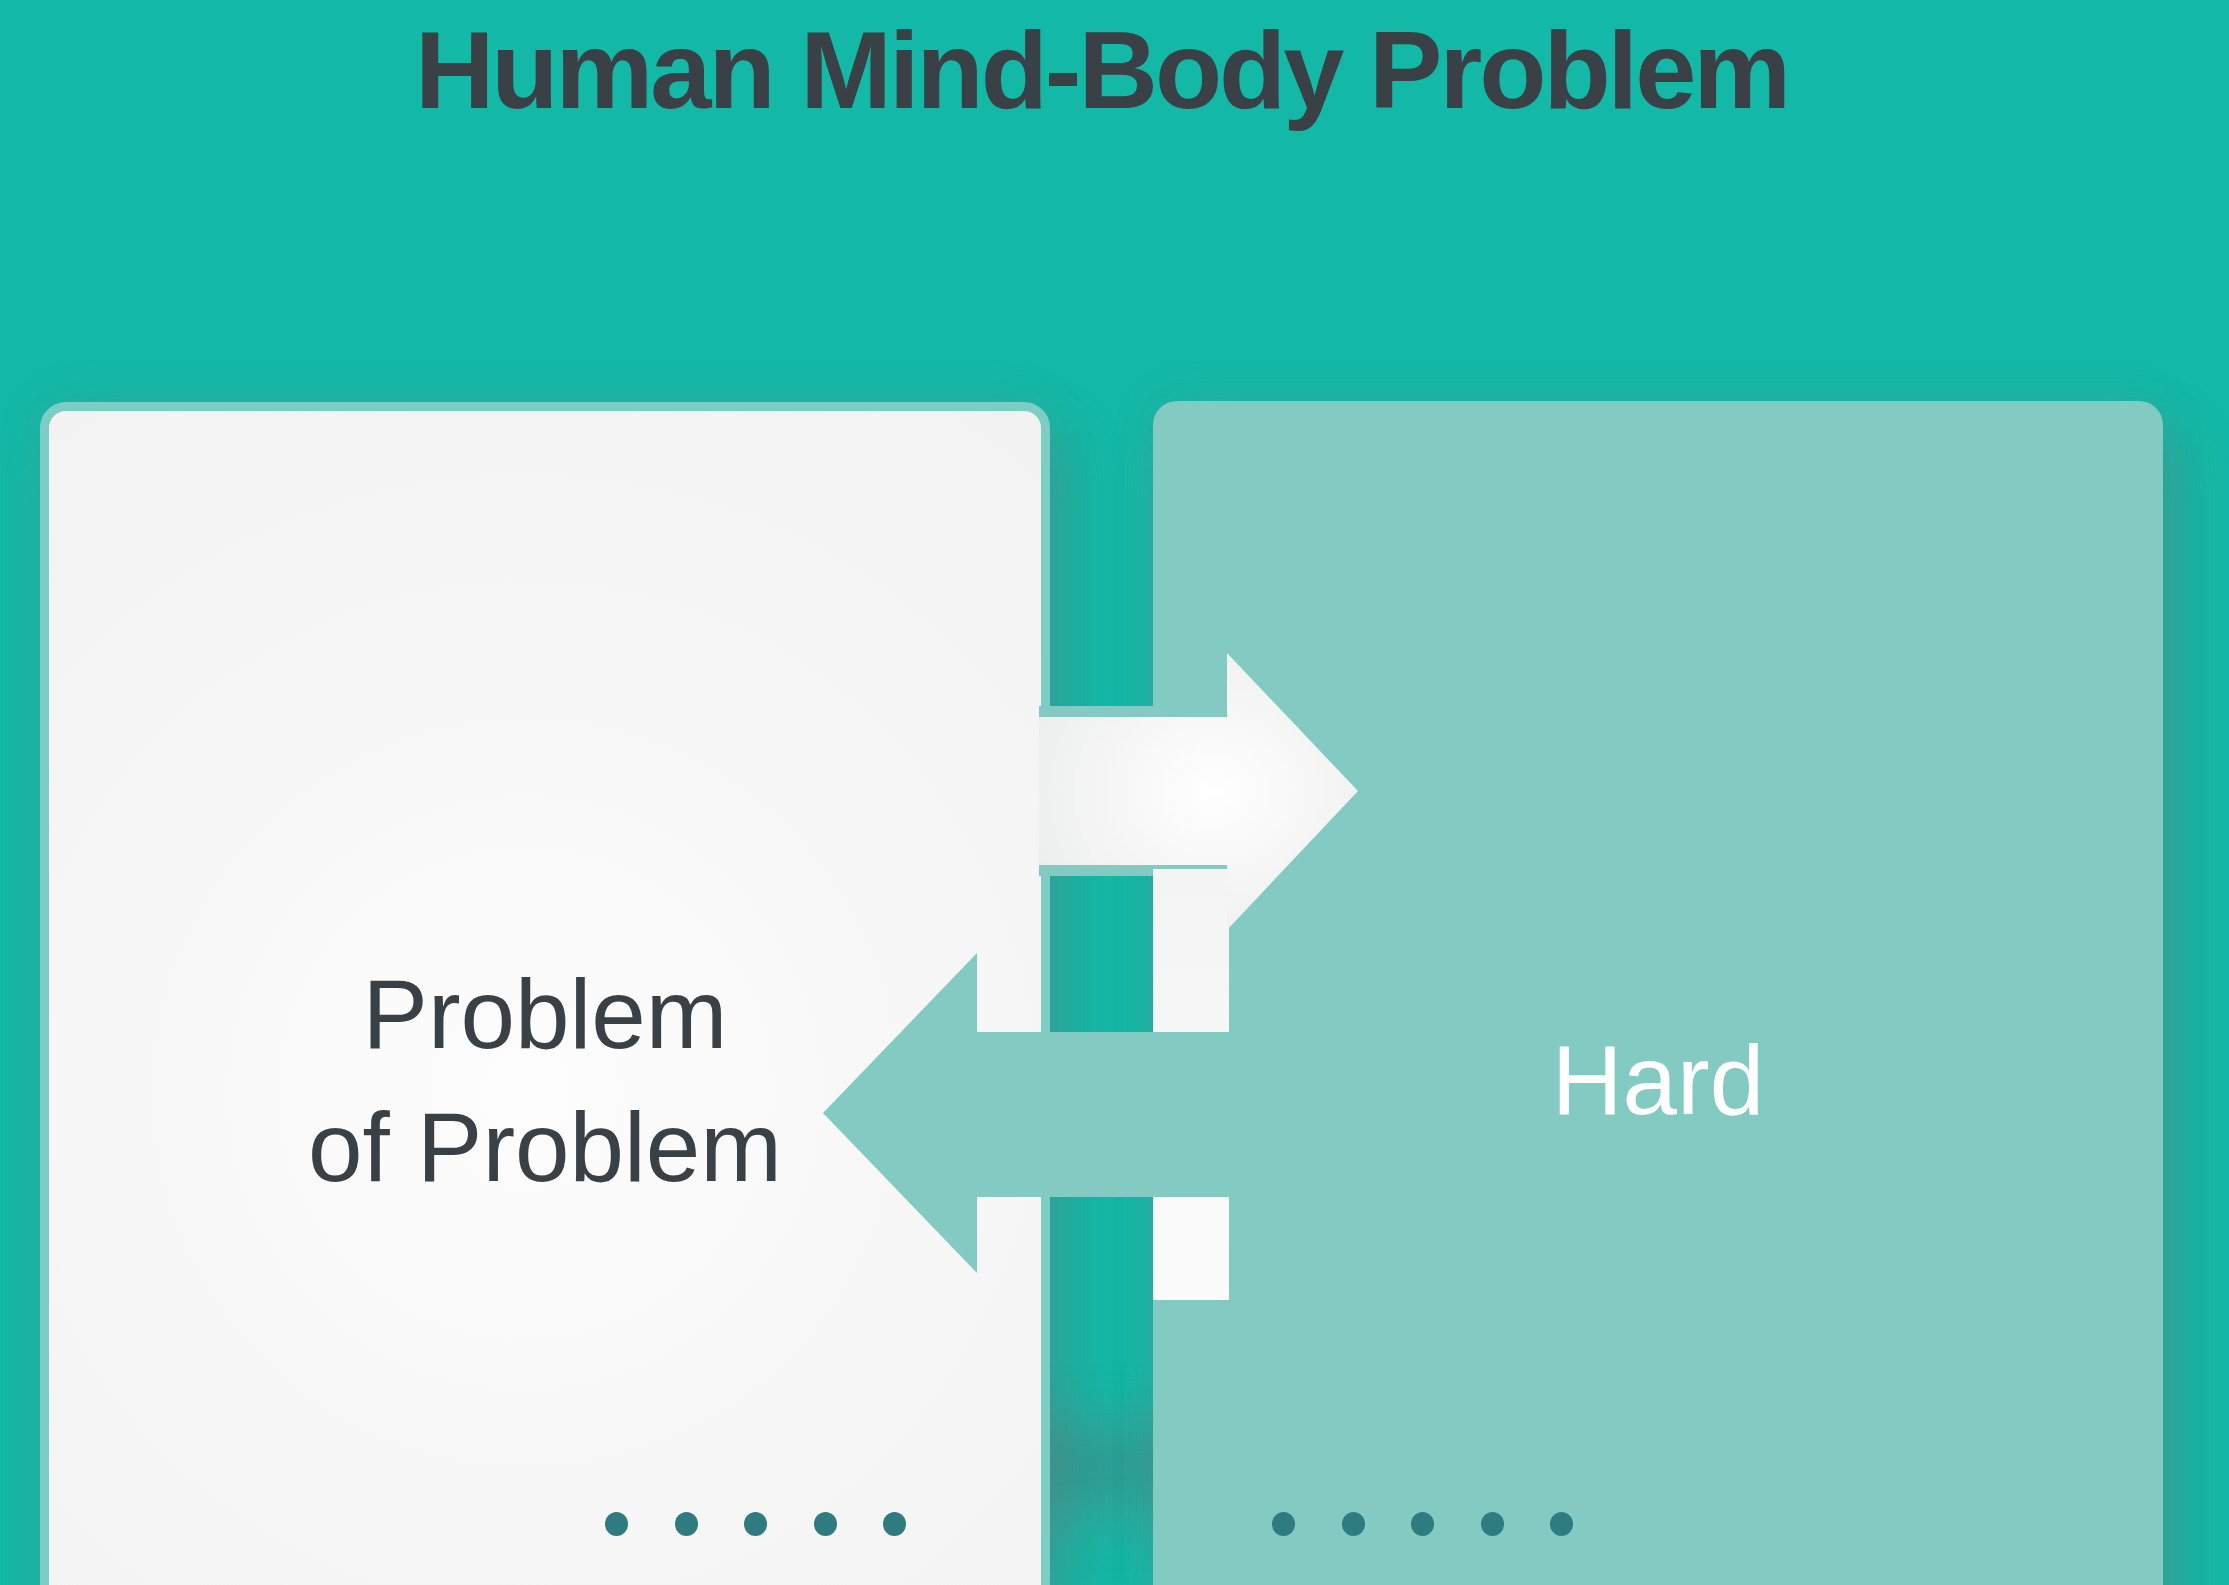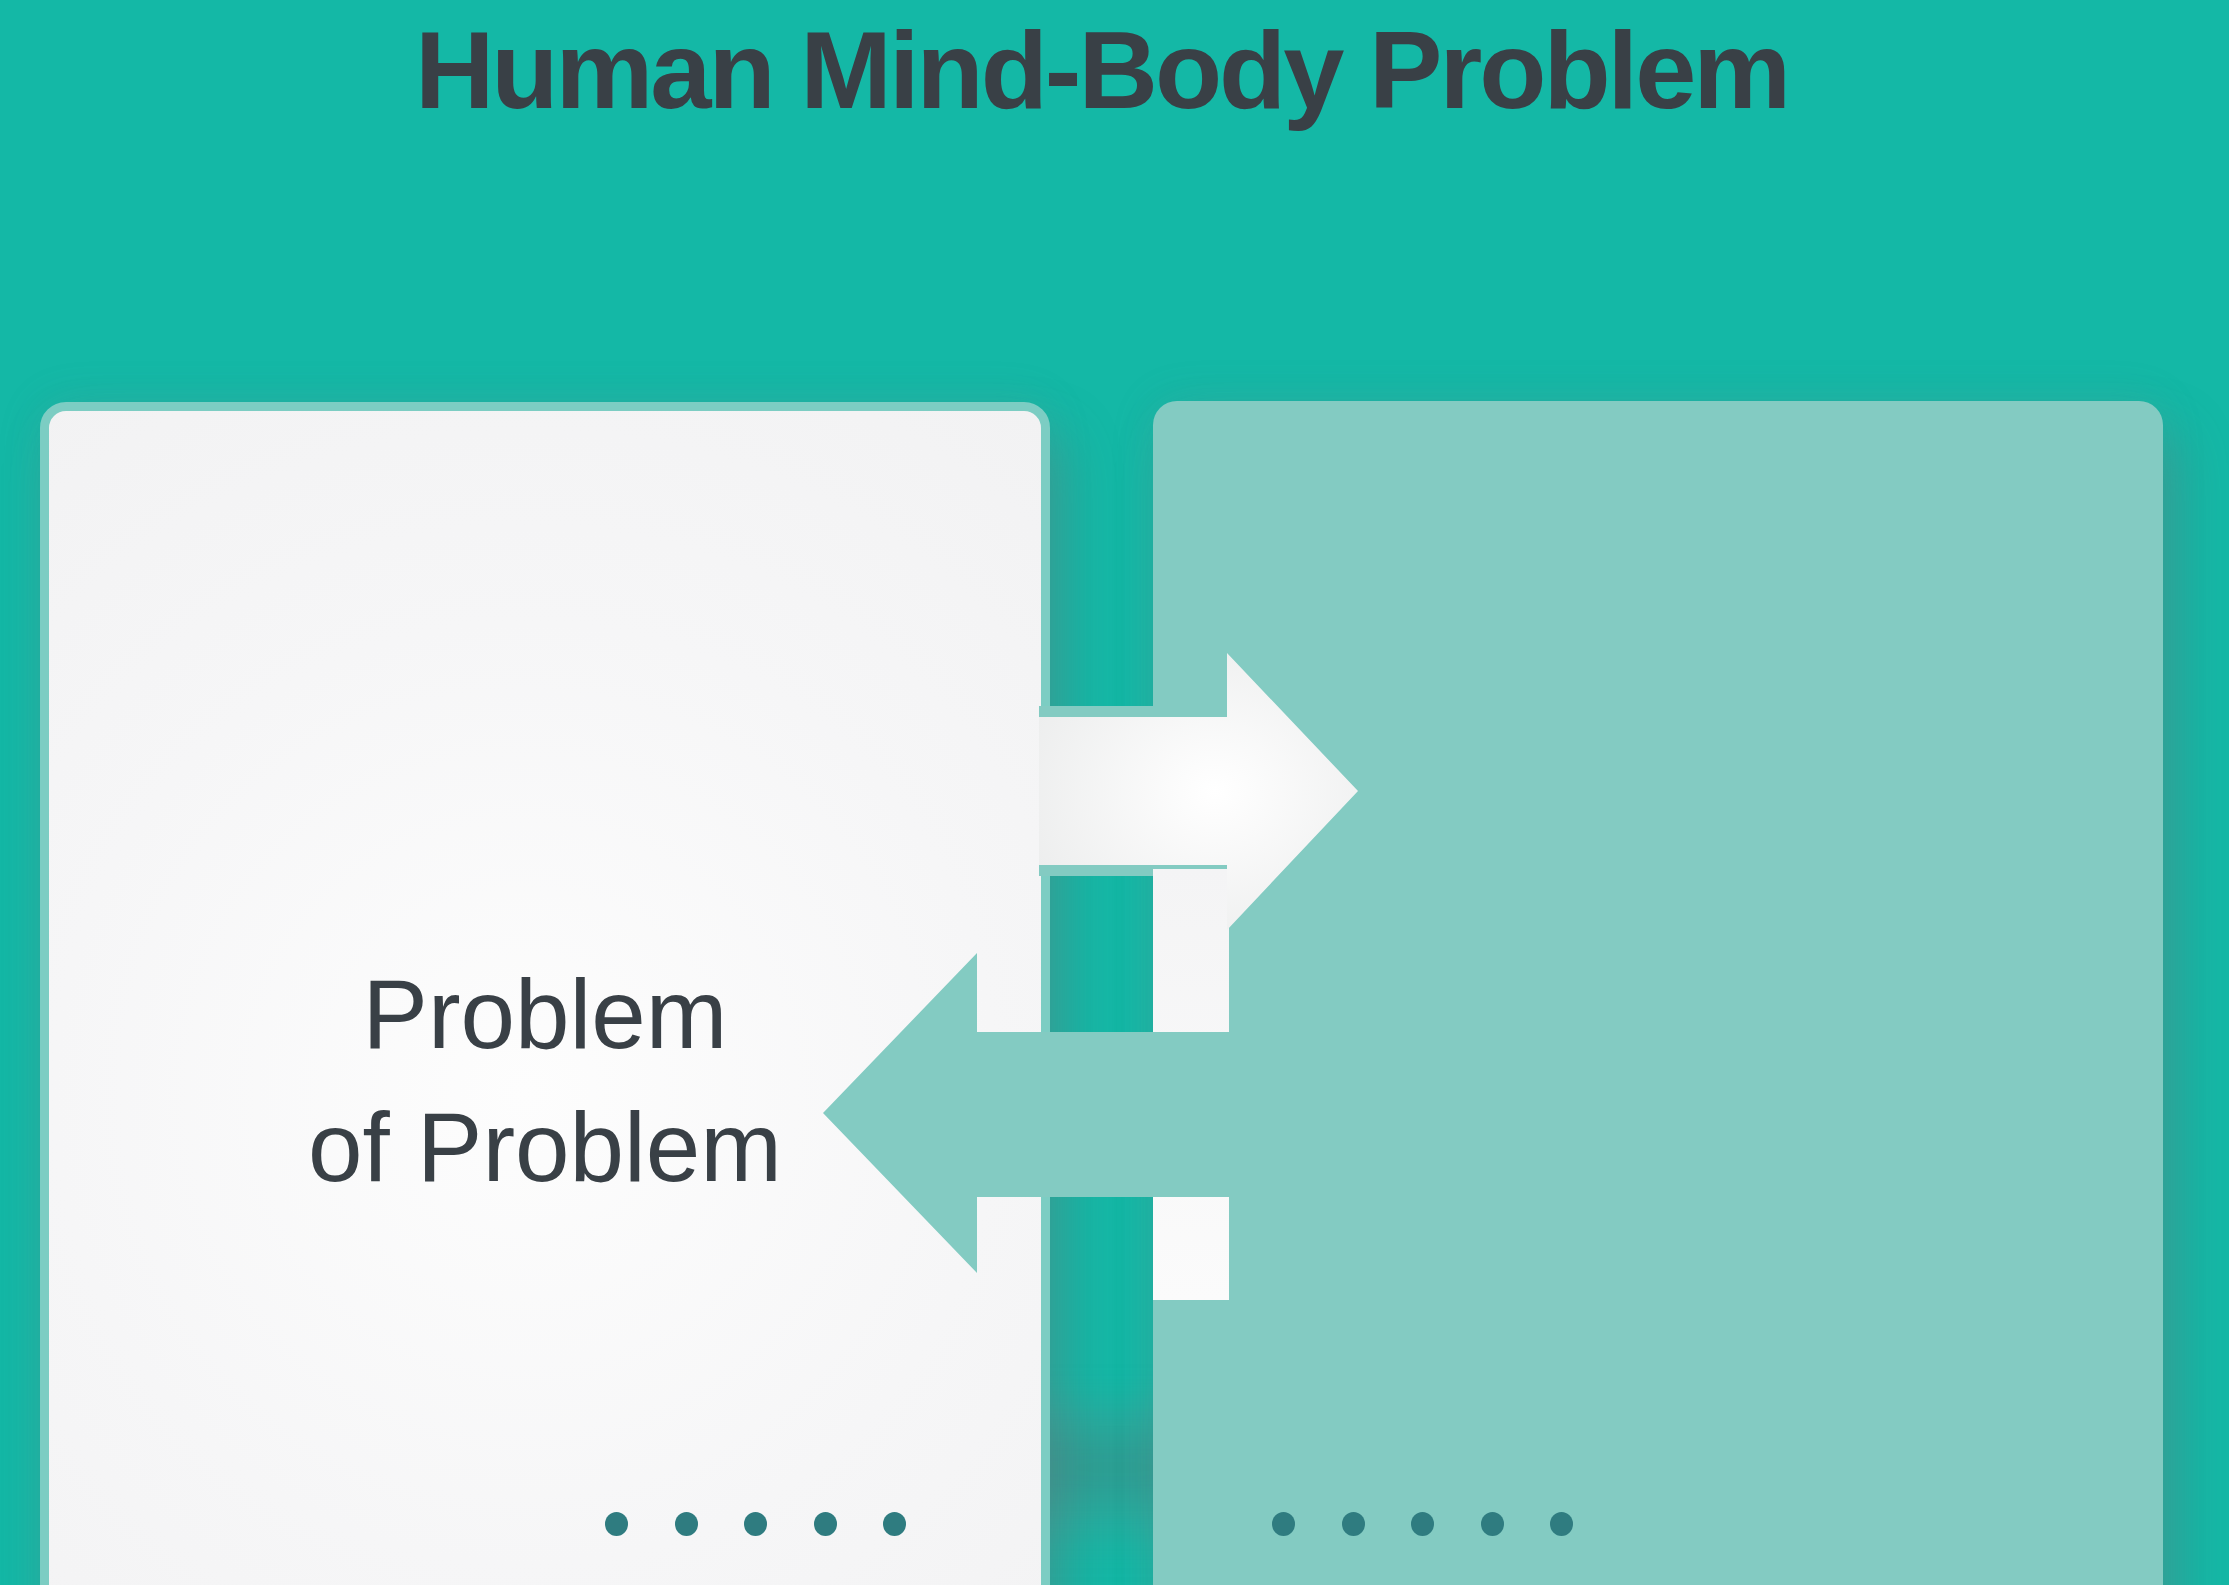--- a/index.html
+++ b/index.html
@@ -92,20 +92,21 @@
 
   <div class="box box-left">
     <div class="box-text">
       <span>Problem</span>
       <span>of Problem</span>
     </div>
   </div>
 
   <div class="box box-right">
     <div class="box-text">
+      <span>Hard</span>
     </div>
   </div>
 
   <svg class="arrow-layer" viewBox="0 0 2229 1585" width="2229" height="1585" xmlns="http://www.w3.org/2000/svg">
     <defs>
       <radialGradient id="whiteArrowGrad" cx="0.55" cy="0.5" r="0.75">
         <stop offset="0" stop-color="#ffffff"></stop>
         <stop offset="1" stop-color="#e9eaea"></stop>
       </radialGradient>
       <linearGradient id="notchGrad" x1="0" y1="0" x2="0" y2="1">

